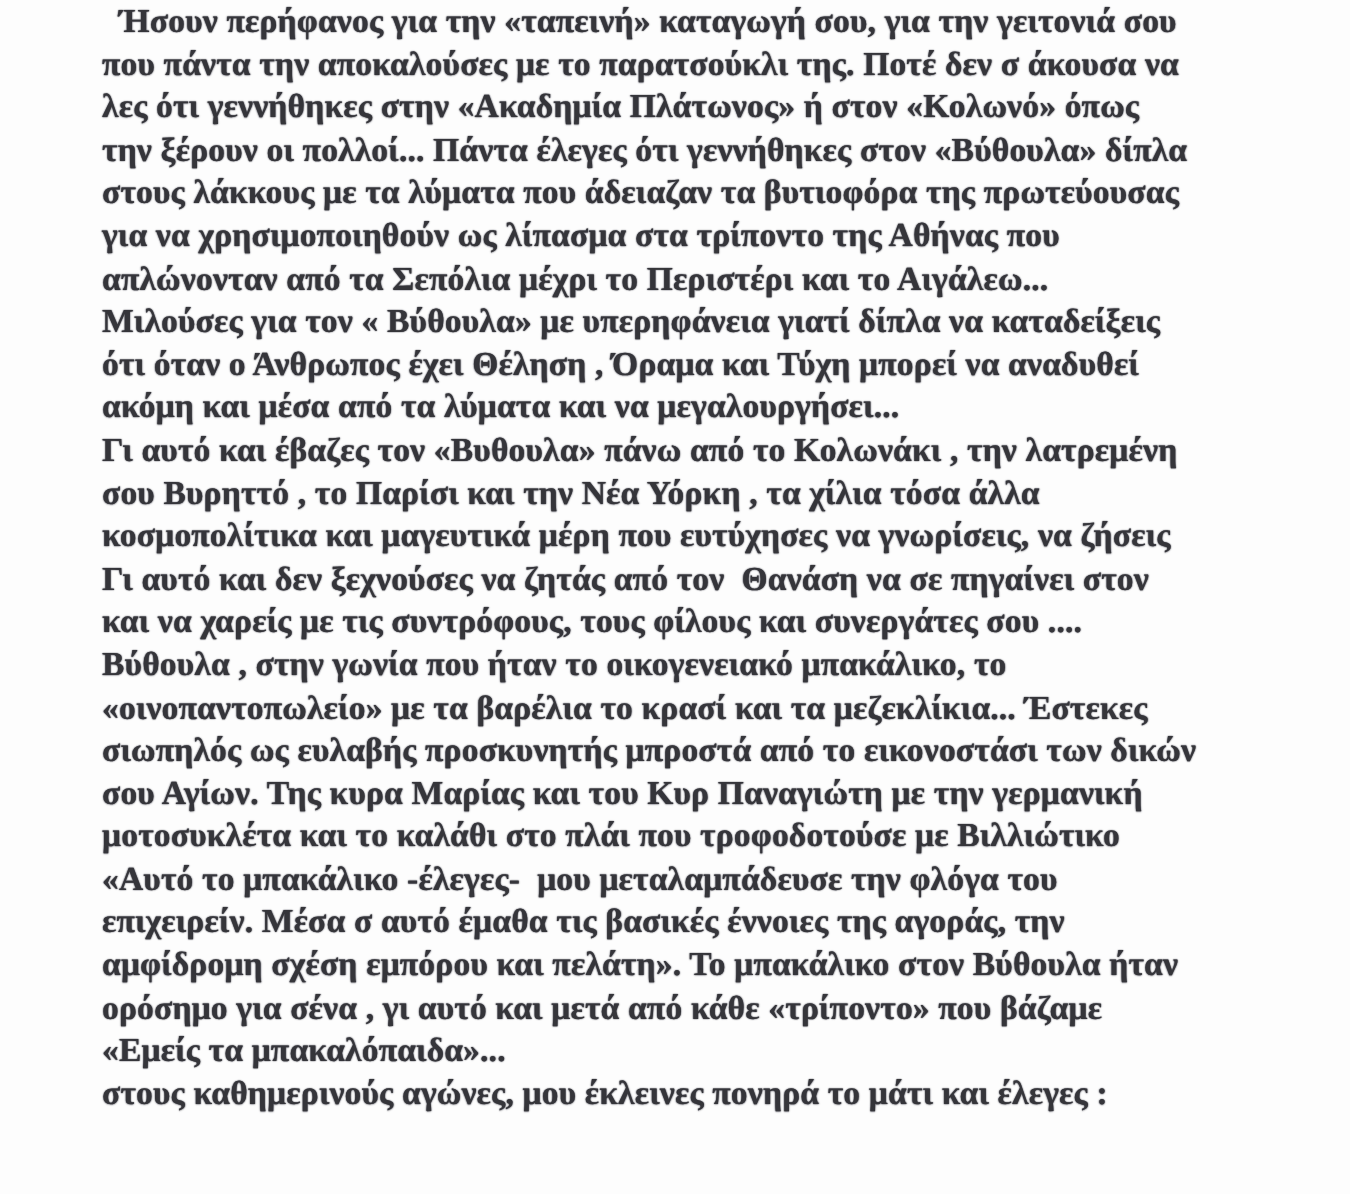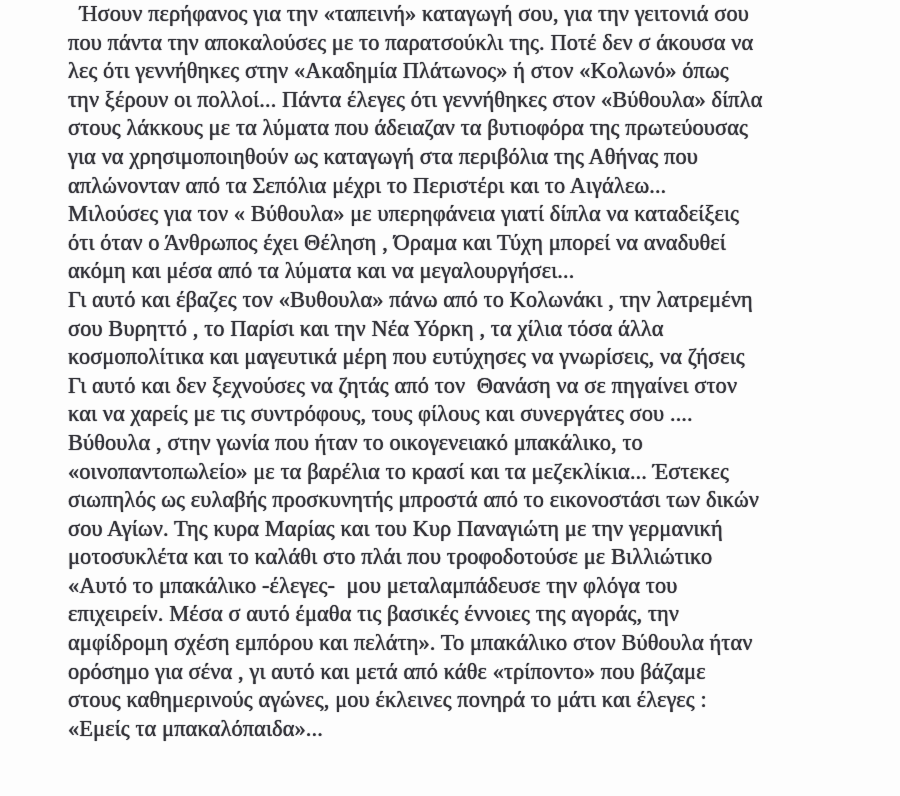--- a/index.html
+++ b/index.html
@@ -14,20 +14,21 @@
     overflow: hidden;
     font-family: "Liberation Serif", "DejaVu Serif", serif;
   }
 
   #scan-page {
     position: relative;
     width: 900px;
     height: 796px;
     background: #fdfdfd;
     box-sizing: border-box;
+    font-weight: bold;
   }
 
   
   #document-body {
     position: absolute;
     left: 68px;
     top: 0px;
     width: 818px;
     padding: 0;
     margin: 0;
@@ -58,35 +59,35 @@
 </head>
 <body style="background: rgb(253, 253, 253);">
 
 <div id="scan-page" style="background: rgb(253, 253, 253);">
   <div id="document-body" style="color: rgb(53, 53, 58);">
       <span class="doc-line">  Ήσουν περήφανος για την «ταπεινή» καταγωγή σου, για την γειτονιά σου</span>
       <span class="doc-line">που πάντα την αποκαλούσες με το παρατσούκλι της. Ποτέ δεν σ άκουσα να</span>
       <span class="doc-line">λες ότι γεννήθηκες στην «Ακαδημία Πλάτωνος» ή στον «Κολωνό» όπως</span>
       <span class="doc-line">την ξέρουν οι πολλοί... Πάντα έλεγες ότι γεννήθηκες στον «Βύθουλα» δίπλα</span>
       <span class="doc-line">στους λάκκους με τα λύματα που άδειαζαν τα βυτιοφόρα της πρωτεύουσας</span>
-      <span class="doc-line">για να χρησιμοποιηθούν ως καταγωγή στα περιβόλια της Αθήνας που</span>
+      <span class="doc-line">για να χρησιμοποιηθούν ως λίπασμα στα τρίποντο της Αθήνας που</span>
       <span class="doc-line">απλώνονταν από τα Σεπόλια μέχρι το Περιστέρι και το Αιγάλεω...</span>
       <span class="doc-line">Μιλούσες για τον « Βύθουλα» με υπερηφάνεια γιατί δίπλα να καταδείξεις</span>
       <span class="doc-line">ότι όταν ο Άνθρωπος έχει Θέληση , Όραμα και Τύχη μπορεί να αναδυθεί</span>
       <span class="doc-line">ακόμη και μέσα από τα λύματα και να μεγαλουργήσει...</span>
       <span class="doc-line">Γι αυτό και έβαζες τον «Βυθουλα» πάνω από το Κολωνάκι , την λατρεμένη</span>
       <span class="doc-line">σου Βυρηττό , το Παρίσι και την Νέα Υόρκη , τα χίλια τόσα άλλα</span>
       <span class="doc-line">κοσμοπολίτικα και μαγευτικά μέρη που ευτύχησες να γνωρίσεις, να ζήσεις</span>
       <span class="doc-line">Γι αυτό και δεν ξεχνούσες να ζητάς από τον  Θανάση να σε πηγαίνει στον</span>
       <span class="doc-line">και να χαρείς με τις συντρόφους, τους φίλους και συνεργάτες σου ....</span>
       <span class="doc-line">Βύθουλα , στην γωνία που ήταν το οικογενειακό μπακάλικο, το</span>
       <span class="doc-line">«οινοπαντοπωλείο» με τα βαρέλια το κρασί και τα μεζεκλίκια... Έστεκες</span>
       <span class="doc-line">σιωπηλός ως ευλαβής προσκυνητής μπροστά από το εικονοστάσι των δικών</span>
       <span class="doc-line">σου Αγίων. Της κυρα Μαρίας και του Κυρ Παναγιώτη με την γερμανική</span>
       <span class="doc-line">μοτοσυκλέτα και το καλάθι στο πλάι που τροφοδοτούσε με Βιλλιώτικο</span>
       <span class="doc-line">«Αυτό το μπακάλικο -έλεγες-  μου μεταλαμπάδευσε την φλόγα του</span>
       <span class="doc-line">επιχειρείν. Μέσα σ αυτό έμαθα τις βασικές έννοιες της αγοράς, την</span>
       <span class="doc-line">αμφίδρομη σχέση εμπόρου και πελάτη». Το μπακάλικο στον Βύθουλα ήταν</span>
       <span class="doc-line">ορόσημο για σένα , γι αυτό και μετά από κάθε «τρίποντο» που βάζαμε</span>
+      <span class="doc-line">«Εμείς τα μπακαλόπαιδα»...</span>
       <span class="doc-line">στους καθημερινούς αγώνες, μου έκλεινες πονηρά το μάτι και έλεγες :</span>
-      <span class="doc-line">«Εμείς τα μπακαλόπαιδα»...</span>
     </div>
 </div>
 
 </body></html>

